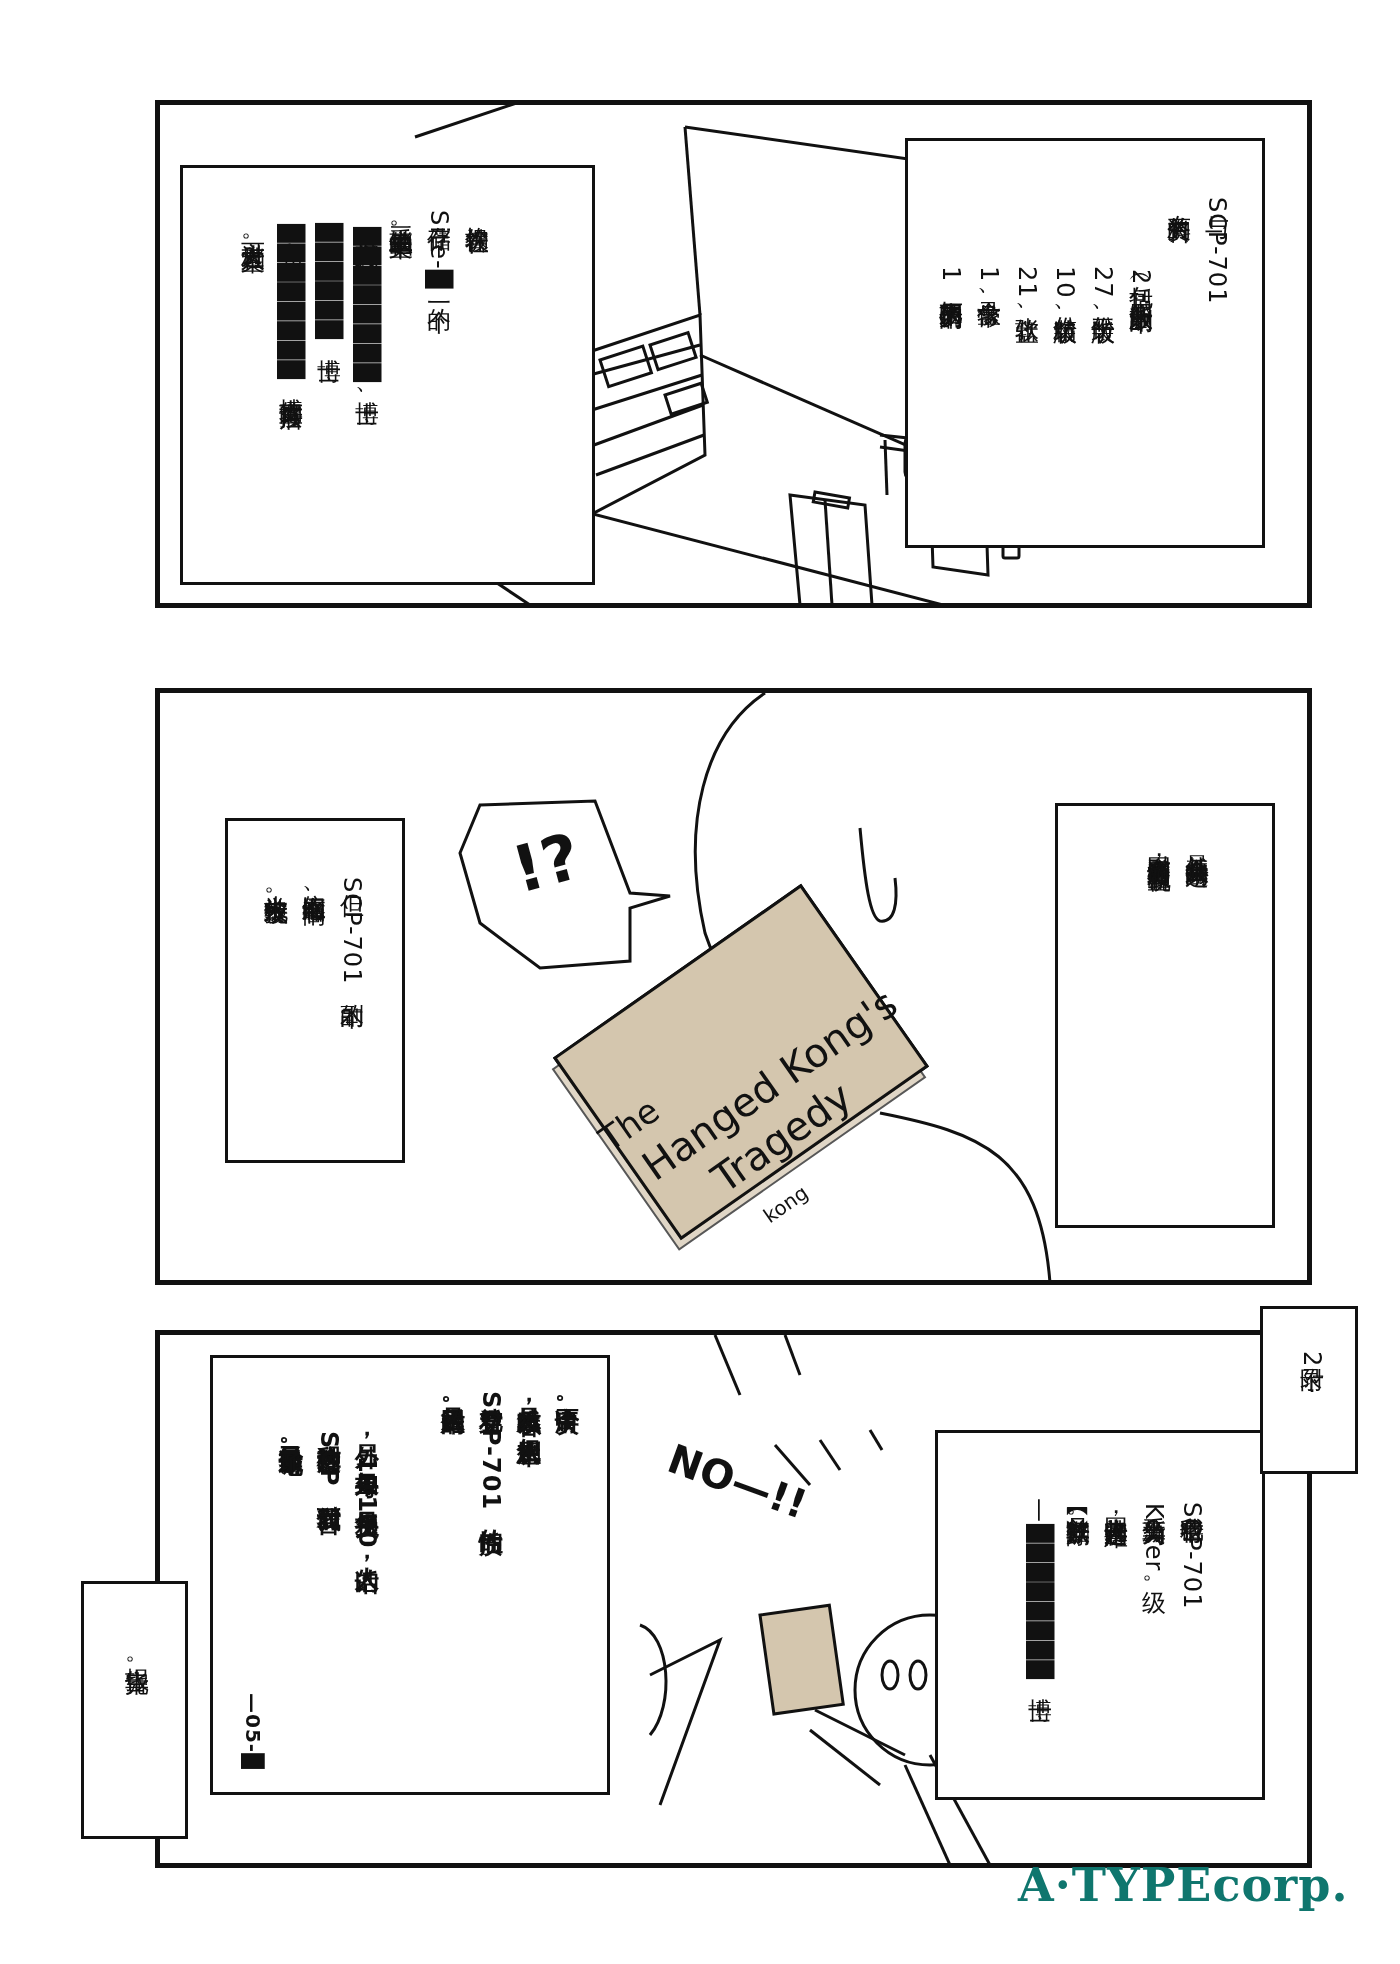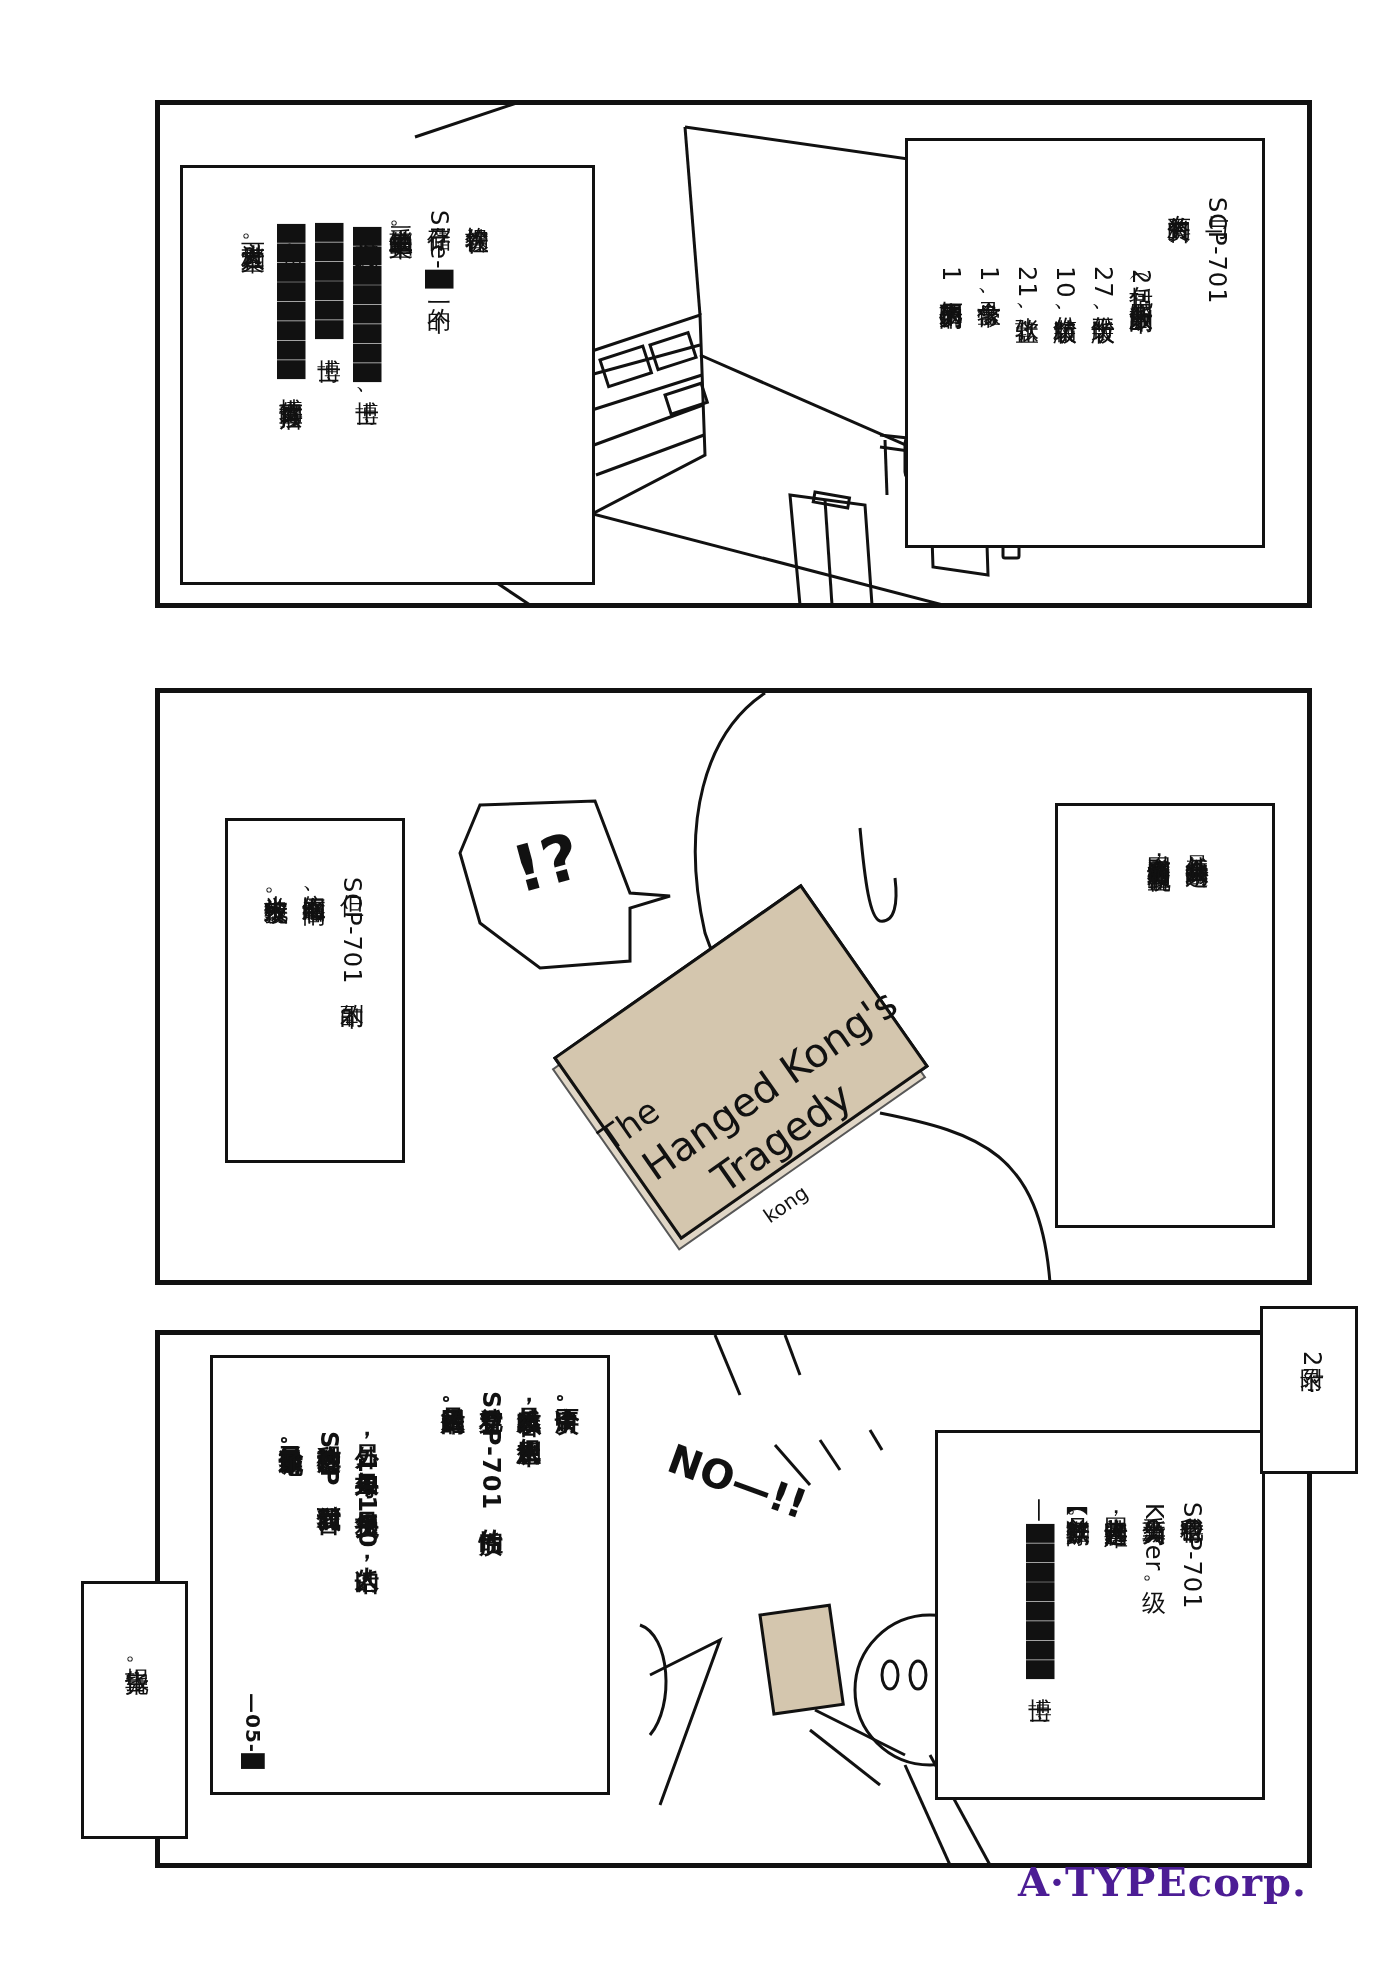--- a/index.html
+++ b/index.html
@@ -4,22 +4,22 @@
 <style>
   html, body { margin:0; padding:0; }
   body { width:1400px; height:1964px; background:#ffffff; position:relative; overflow:hidden;
          font-family:"DejaVu Sans","Liberation Sans",sans-serif; color:#111; }
   .panel { position:absolute; border:5px solid #111; background:#fff; box-sizing:border-box; overflow:hidden; }
   .art { position:absolute; left:0; top:0; }
   .caption { position:absolute; background:#fff; border:3px solid #111; box-sizing:border-box; }
   .vcols { position:absolute; display:flex; flex-direction:row-reverse; gap:8px; }
   .vcol { writing-mode:vertical-rl; font-size:24px; line-height:30px; white-space:pre; letter-spacing:1px; }
   .bold .vcol { font-weight:bold; }
-  .watermark { position:absolute; font-family:"DejaVu Serif",serif; font-weight:bold; font-size:40px;
-               color:#4c1d95; letter-spacing:1px; }
+  .watermark { position:absolute; font-family:"DejaVu Serif",serif; font-weight:bold; font-size:46px;
+               color:#0f766e; letter-spacing:1px; }
 </style>
 </head>
 <body>
 
 <div class="panel" style="left:155px;top:100px;width:1157px;height:508px;">
   <svg class="art" width="1150" height="500" viewBox="0 0 1150 500">
     <g fill="none" stroke="#111" stroke-width="3">
 
       <polyline points="255,32 530,-60"></polyline>
       <polyline points="525,22 860,70"></polyline>

